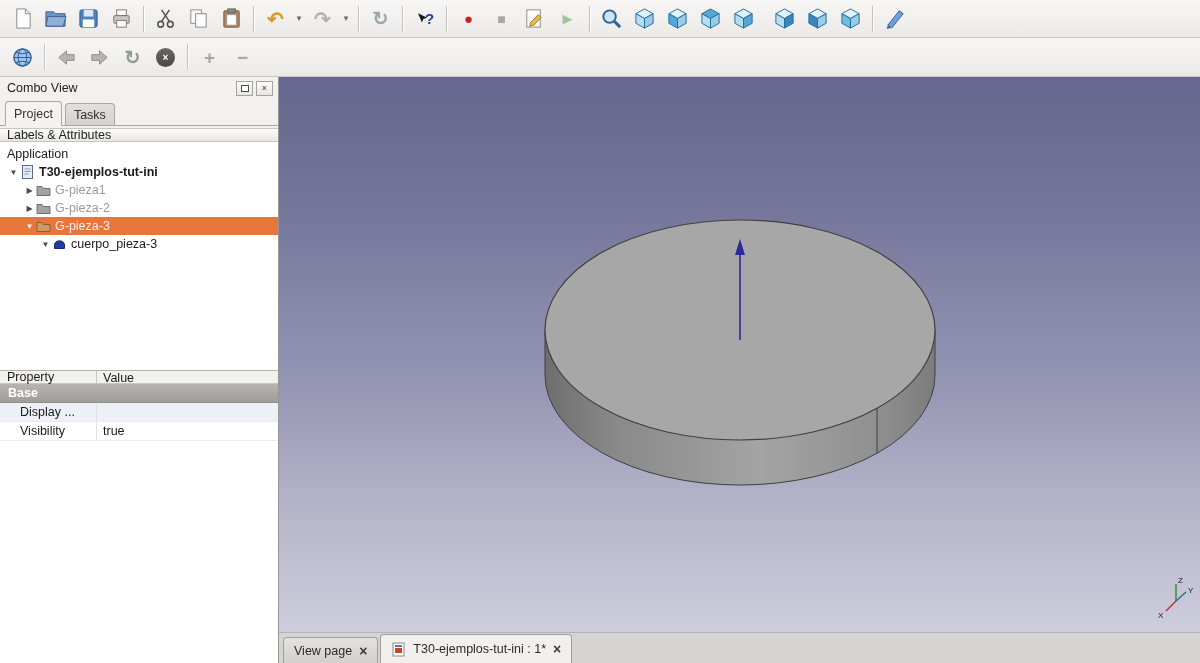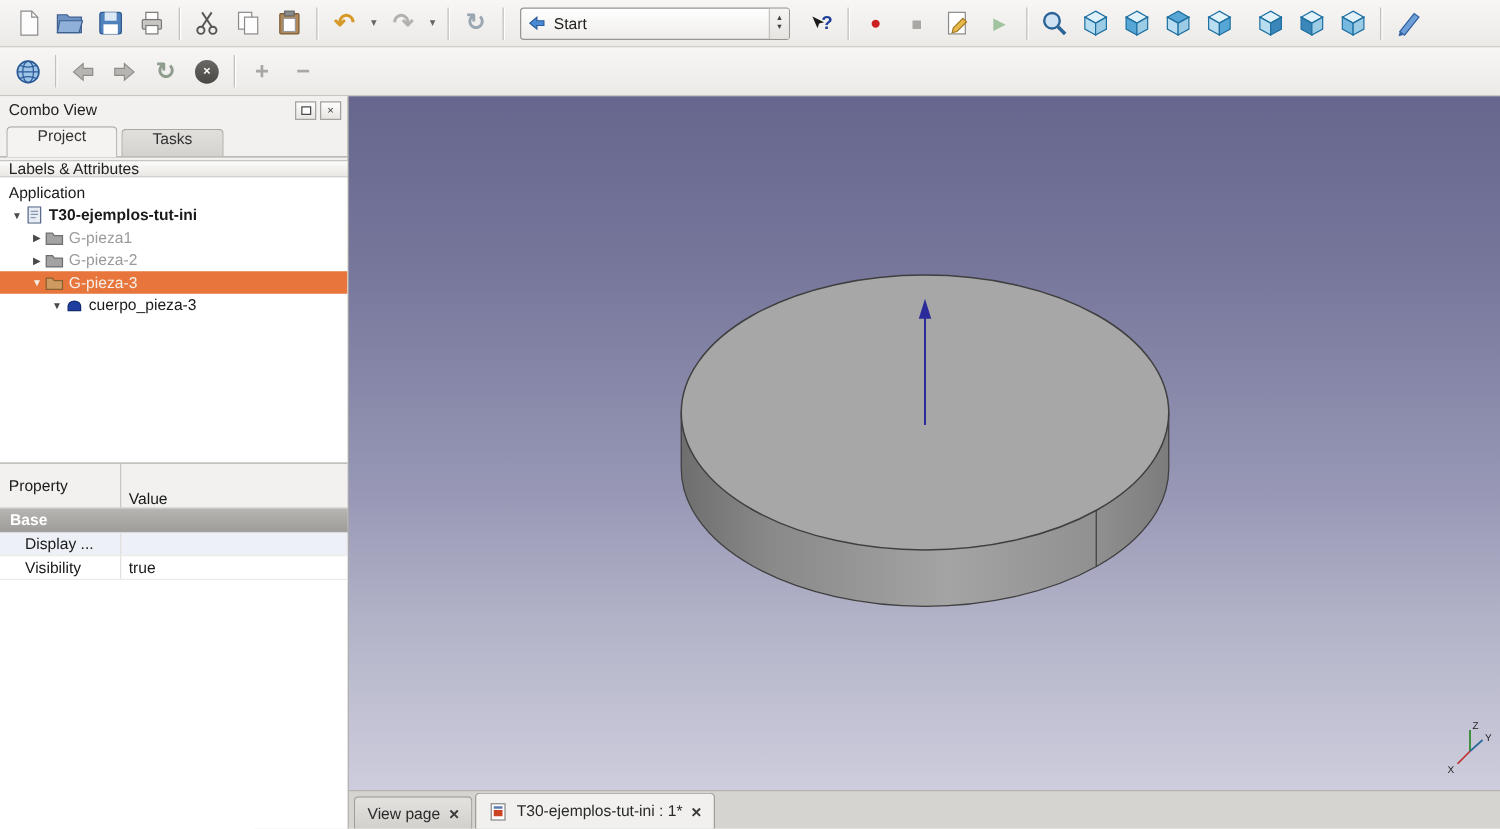--- a/index.html
+++ b/index.html
@@ -47,41 +47,41 @@
                 display:flex; flex-direction:column; }
   .panel-title { height:22px; display:flex; align-items:center; padding:0 5px 0 7px; font-size:12.5px; color:#222; }
   .panel-title .spacer { flex:1; }
   .mini-btn { width:17px; height:15px; margin-left:3px; border:1px solid #a5a3a0;
               background:linear-gradient(#fdfdfc,#e7e5e2); display:flex; align-items:center; justify-content:center;
               font-size:9px; color:#333; padding:0; }
   .float-glyph { width:8px; height:7px; border:1px solid #4a4a4a; display:block; background:#fff; }
 
   .ptabs-top { display:flex; align-items:flex-end; height:27px; padding-left:5px;
                border-bottom:1px solid #a9a7a3; }
-  .ttab { height:22px; display:flex; align-items:flex-start; padding:0 24px; margin-right:3px;
+  .ttab { height:22px; display:flex; align-items:center; padding:0 8px; margin-right:3px;
           border:1px solid #a9a7a3; border-bottom:none; border-radius:4px 4px 0 0;
           background:linear-gradient(#e2e0dd,#d4d2ce); font-size:12.5px; color:#333; }
   .ttab.active { background:#f4f3f1; height:25px; margin-bottom:-1px; border-bottom:1px solid #f4f3f1; }
 
   .tree-header { height:14px; display:flex; align-items:center; padding-left:7px; margin-top:2px;
                  background:linear-gradient(#fcfcfb,#e9e7e4); border-top:1px solid #c8c6c2;
                  border-bottom:1px solid #c8c6c2; font-size:12.5px; color:#222; }
   .tree { height:228px; background:#ffffff; overflow:hidden; padding-top:3px; }
   .trow { display:flex; align-items:center; height:18px; }
   .arrow { width:11px; font-size:8px; color:#4a4a4a; text-align:center; flex:none; }
   .arrow.sel { color:#f6eee6; }
   .ticon { width:15px; height:14px; margin:0 4px 0 1px; flex:none; }
   .tlabel { white-space:nowrap; }
   .b { font-weight:bold; }
   .dis { color:#9b9b9b; }
   .trow.selrow { background:#e8763c; }
   .trow.selrow .tlabel { color:#f6eee6; }
 
   
-  .prop-header { display:flex; height:37px; align-items:flex-end; background:#f2f1ef;
+  .prop-header { display:flex; height:14px; align-items:flex-start; background:#f2f1ef;
                  border-top:1px solid #b2b0ac; border-bottom:1px solid #c8c6c2; font-size:12.5px; }
   .prop-header .c1 { width:97px; padding-left:7px; border-right:1px solid #c8c6c2; align-self:stretch; display:flex; align-items:center; }
   .prop-header .c2 { padding-left:6px; }
   .prow { display:flex; height:19px; align-items:center; background:#fff; border-bottom:1px solid #ecebe8; font-size:12.5px; }
   .prow .c1 { width:97px; padding-left:20px; border-right:1px solid #e2e0dd; align-self:stretch; display:flex; align-items:center; }
   .prow .c2 { padding-left:6px; }
   .prow.group { background:linear-gradient(#b7b5b2,#9f9d9a); color:#ffffff; font-weight:bold; padding-left:8px; border-bottom:1px solid #8f8d8a; }
   .prow.alt { background:#edf1f7; }
   .prop-filler { flex:1; background:#ffffff; }
 
@@ -174,30 +174,20 @@
   <button class="tb small">
     <span class="g g-drop">▾</span>
   </button>
   <span class="sep"></span>
 
   <button class="tb">
     <span class="g g-refresh">↻</span>
   </button>
   <span class="sep"></span>
 
-  <div class="combo">
-    <svg class="wbi" viewBox="0 0 16 16">
-        <path d="M2 8l6-5v3h6v4H8v3z" fill="#4a8ad4" stroke="#2a5a9a"></path>
-      </svg>
-    <span class="wlabel">Start</span>
-    <span class="spin">
-      <span>▲</span>
-      <span>▼</span>
-    </span>
-  </div>
 
   <button class="tb">
     <svg viewBox="0 0 24 24" style="width:14px;height:18px">
         <path d="M5 2l7 16 2.2-6.2L21 10z" fill="#1a1a1a"></path>
       </svg>
     <span class="g g-q">?</span>
   </button>
   <span class="sep"></span>
 
   <button class="tb">

